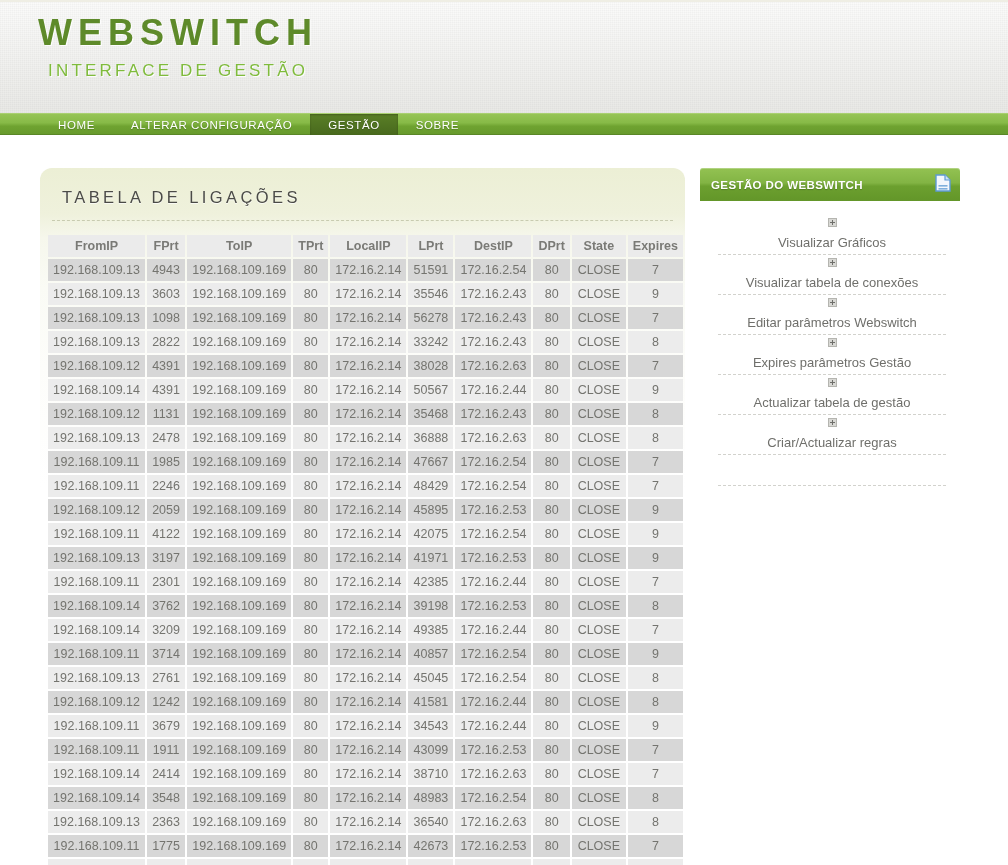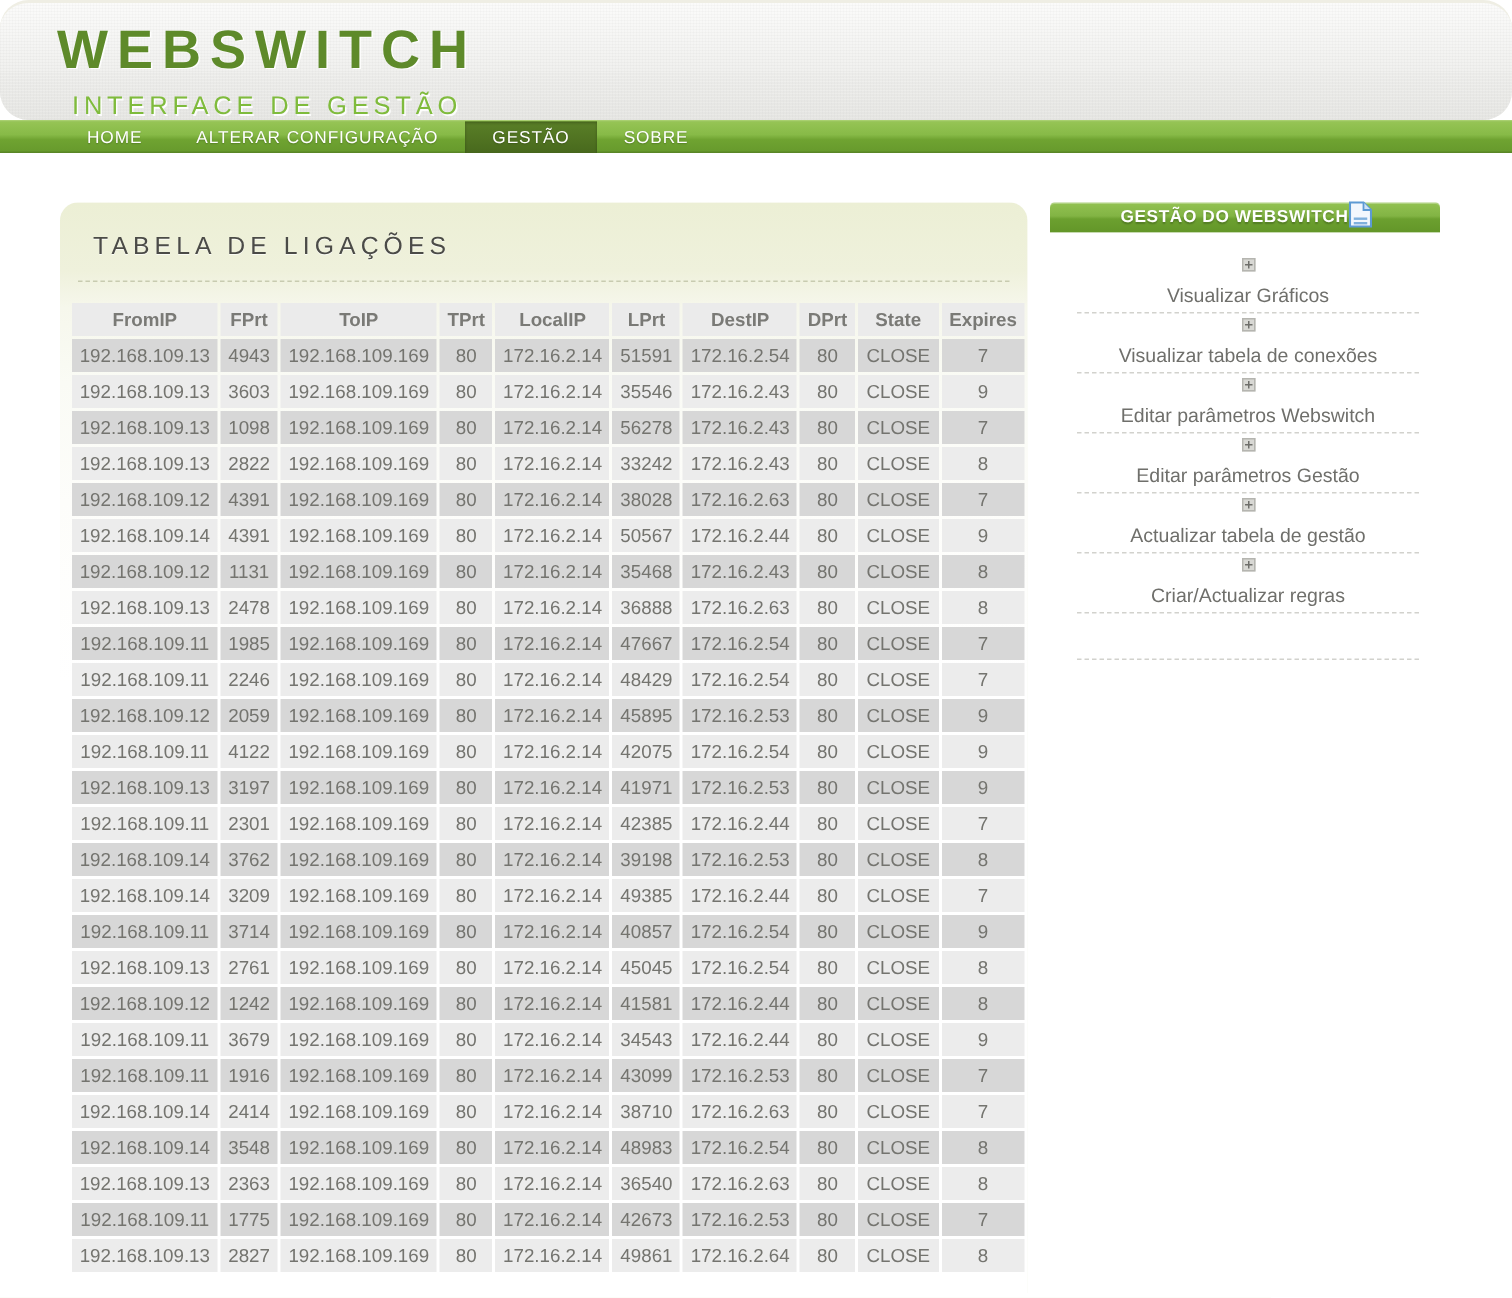--- a/index.html
+++ b/index.html
@@ -14,27 +14,26 @@
   #page {
     position: relative;
     width: 1008px; height: 865px;
     overflow: hidden;
     background: #ffffff;
   }
 
   
   .masthead {
     position: relative;
-    height: 80px;
+    height: 113px;
     background: #f4f4f2;
     background-image:
       linear-gradient(to bottom, #fbfbfa 0%, #f1f1ef 55%, #e9e9e6 100%);
     border-top: 2px solid #efeee4;
     overflow: hidden;
-    border-radius: 19px;
   }
   .masthead:before {
     content: "";
     position: absolute; inset: 0;
     background-image:
       repeating-linear-gradient(0deg, rgba(0,0,0,0.018) 0 1px, rgba(255,255,255,0) 1px 2px),
       repeating-linear-gradient(90deg, rgba(0,0,0,0.015) 0 1px, rgba(255,255,255,0) 1px 2px);
     pointer-events: none;
   }
   .brand {
@@ -153,27 +152,27 @@
   .c-state   { width: 75px; }
   .c-expires { width: 52px; }
 
   
   .sidebar {
     position: absolute;
     left: 700px; top: 33px;
     width: 260px;
   }
   .sidebar-header {
-    height: 20px;
+    height: 33px;
     background: #7fb23f;
     background-image: linear-gradient(to bottom, #93c252 0%, #82b444 45%, #6ca02f 55%, #639629 100%);
     border-radius: 3px 3px 0 0;
     display: flex;
     align-items: center;
-    justify-content: center;
+    justify-content: space-between;
     padding: 0 9px 0 11px;
     box-shadow: inset 0 1px 0 rgba(255,255,255,0.28);
   }
   .sidebar-header-title {
     font-size: 11.5px;
     font-weight: bold;
     color: #ffffff;
     letter-spacing: 0.4px;
     text-shadow: 0 1px 1px rgba(0,0,0,0.22);
   }
@@ -502,21 +501,21 @@
               <td>80</td>
               <td>172.16.2.14</td>
               <td>34543</td>
               <td>172.16.2.44</td>
               <td>80</td>
               <td>CLOSE</td>
               <td>9</td>
             </tr>
             <tr class="even">
               <td>192.168.109.11</td>
-              <td>1916</td>
+              <td>1911</td>
               <td>192.168.109.169</td>
               <td>80</td>
               <td>172.16.2.14</td>
               <td>43099</td>
               <td>172.16.2.53</td>
               <td>80</td>
               <td>CLOSE</td>
               <td>7</td>
             </tr>
             <tr class="odd">
@@ -604,21 +603,21 @@
           <li>
             <span class="sb-bullet"></span>
             <span class="sb-label">Visualizar tabela de conexões</span>
           </li>
           <li>
             <span class="sb-bullet"></span>
             <span class="sb-label">Editar parâmetros Webswitch</span>
           </li>
           <li>
             <span class="sb-bullet"></span>
-            <span class="sb-label">Editar parâmetros Gestão</span>
+            <span class="sb-label">Expires parâmetros Gestão</span>
           </li>
           <li>
             <span class="sb-bullet"></span>
             <span class="sb-label">Actualizar tabela de gestão</span>
           </li>
           <li>
             <span class="sb-bullet"></span>
             <span class="sb-label">Criar/Actualizar regras</span>
           </li>
         </ul>

